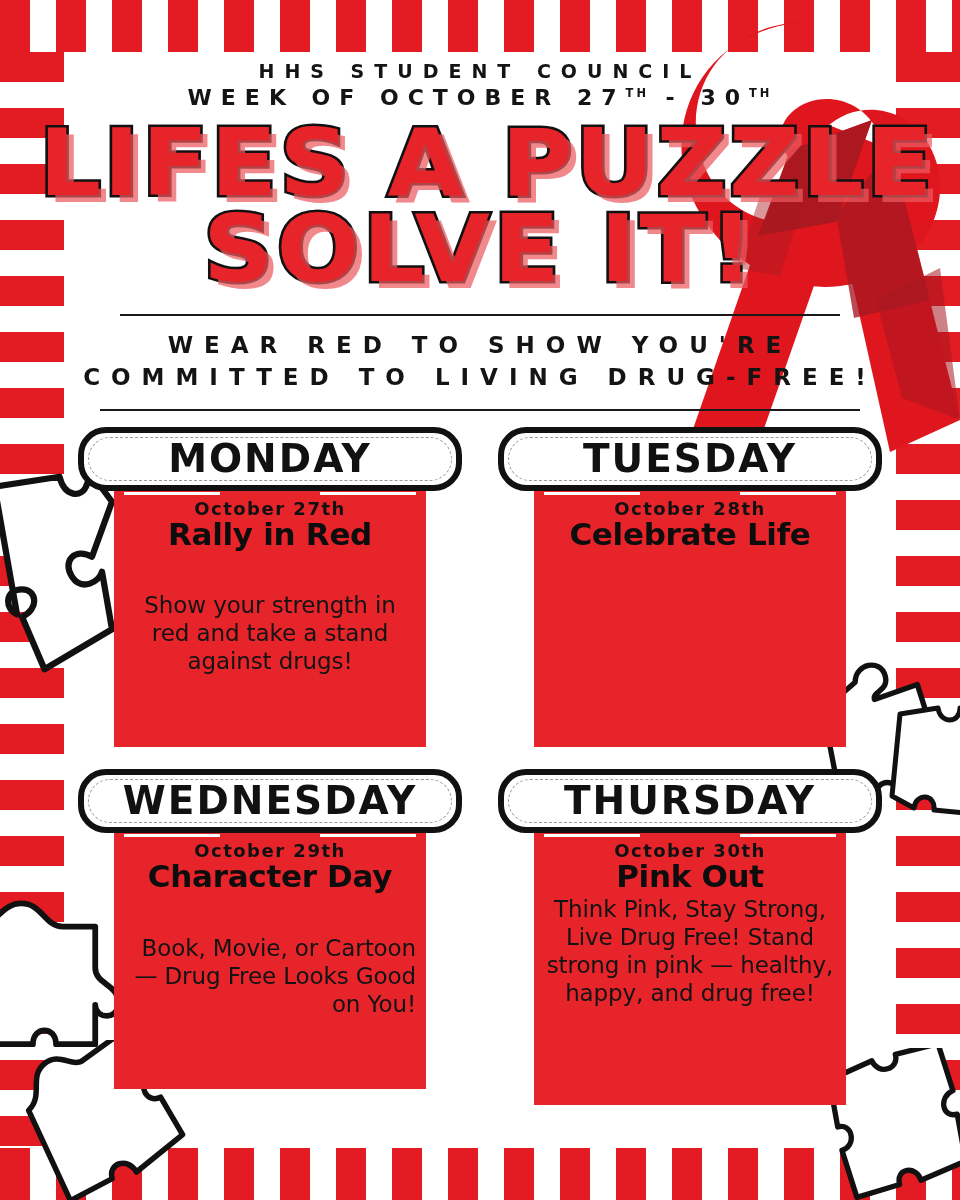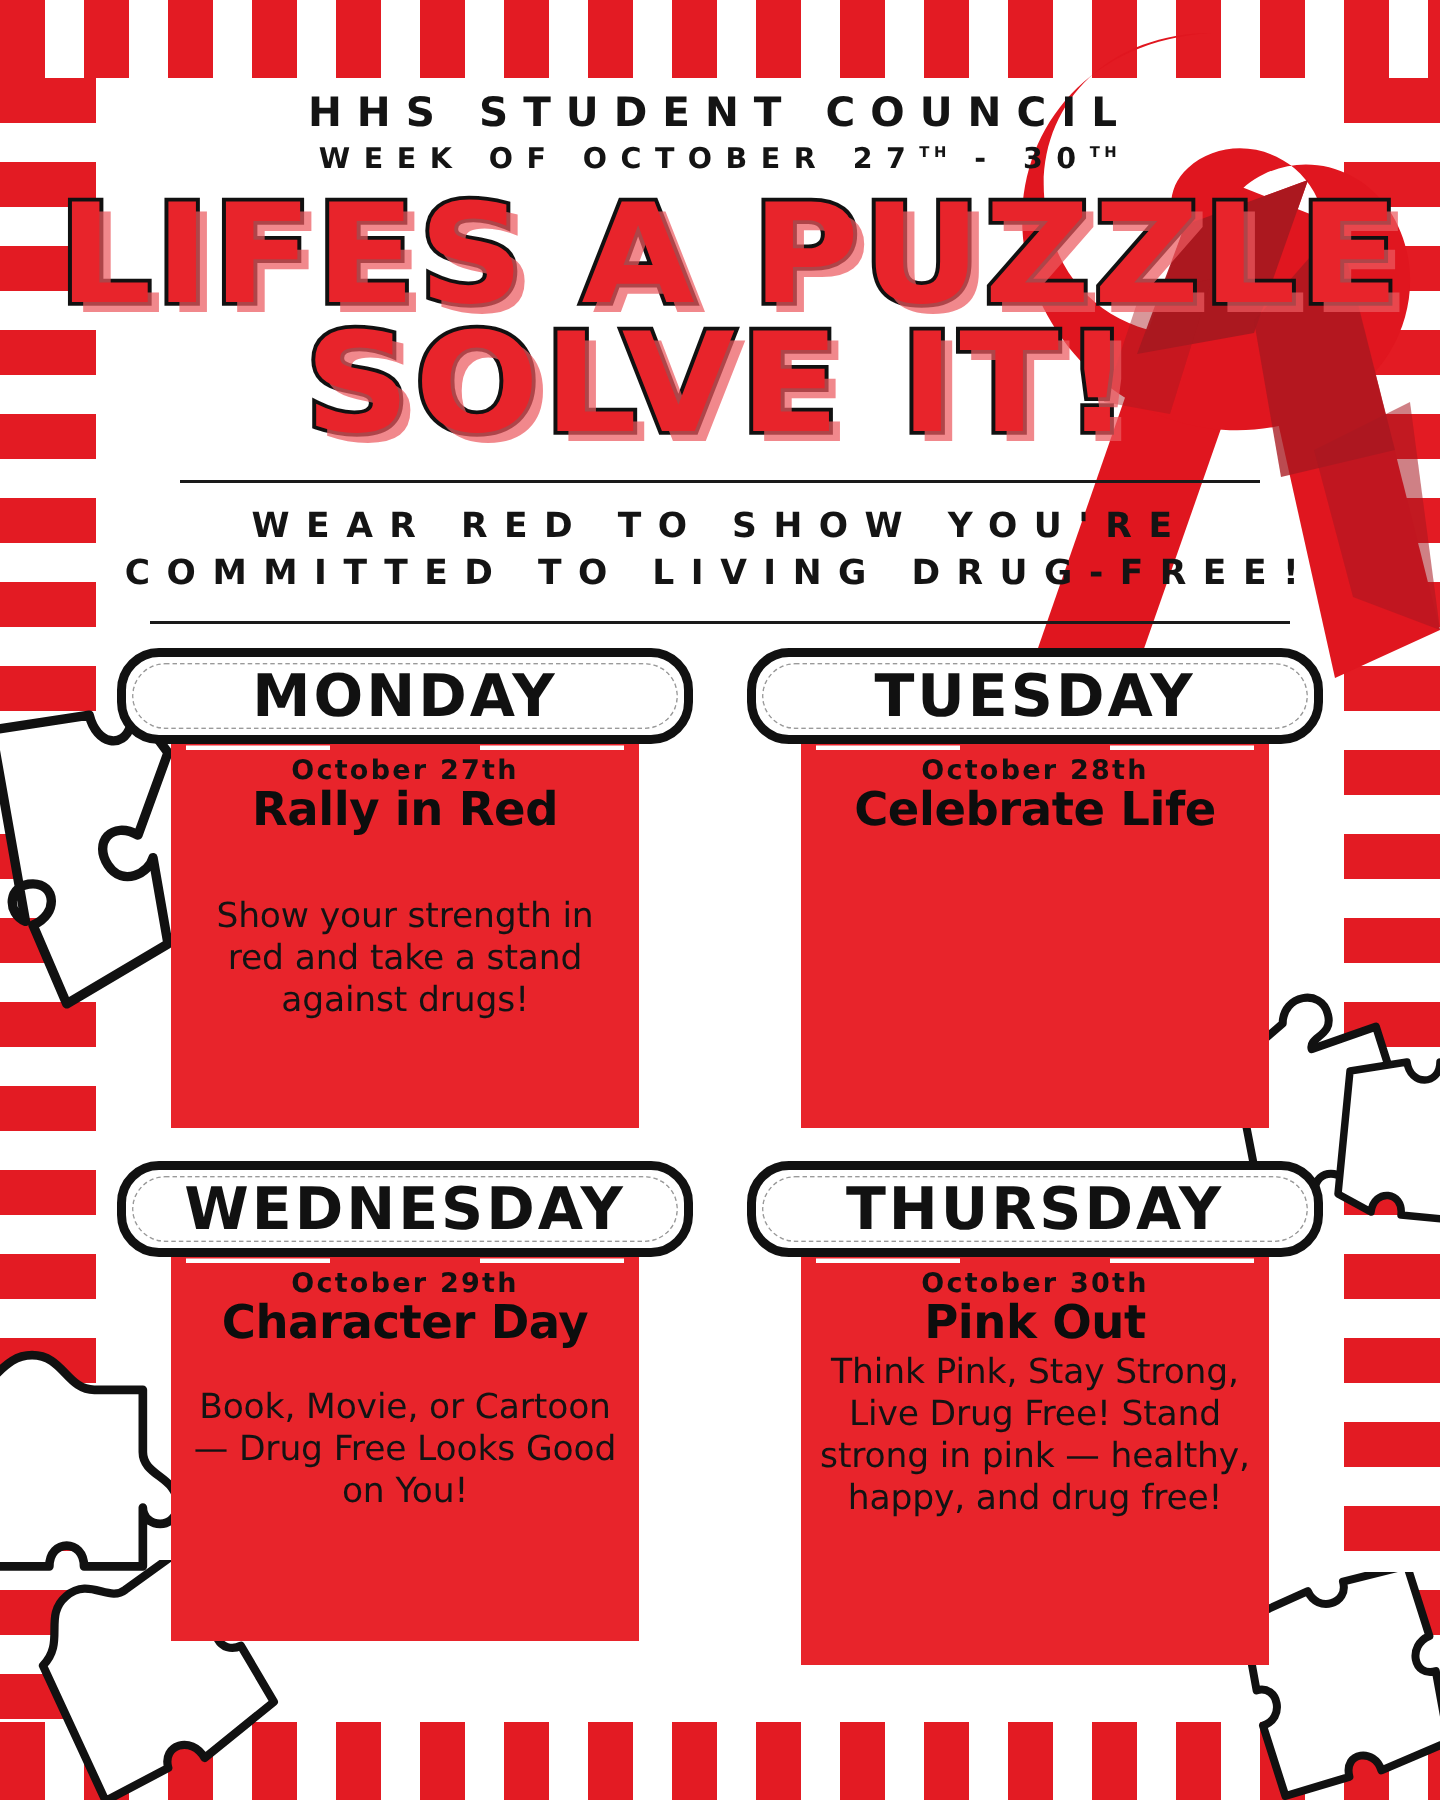--- a/index.html
+++ b/index.html
@@ -41,23 +41,23 @@
   #puz-right-b    {left:884px;top:690px;width:120px;height:140px;}
   #puz-right-bot  {left:810px;top:1048px;width:160px;height:160px;}
 
   
   #content{position:absolute;left:64px;top:52px;width:832px;height:1096px;z-index:8;}
 
   
   #header{padding-top:8px;text-align:center;}
   .kicker{
     font-weight:700;color:#141414;letter-spacing:10px;
-    font-size:27px;line-height:1.18;white-space:nowrap;
-  }
-  .kicker.small{font-size:19px;letter-spacing:9px;margin-top:3px;}
+    font-size:19px;line-height:1.18;white-space:nowrap;
+  }
+  .kicker.small{font-size:22px;letter-spacing:9px;margin-top:3px;}
   .kicker sup{font-size:0.52em;letter-spacing:3px;vertical-align:super;}
 
   
   #title-wrap{margin-top:10px;text-align:center;position:relative;}
   .bigline{
     font-family:"DejaVu Sans","Liberation Sans",sans-serif;
     font-weight:700;
     font-size:92px;
     line-height:0.93;
     letter-spacing:2px;
@@ -121,21 +121,21 @@
   }
   .c-desc{
     font-size:23px;color:#131313;line-height:1.22;letter-spacing:-0.1px;
   }
   
   .card[data-day="monday"]    .block{height:232px;}
   .card[data-day="monday"]    .c-desc{margin-top:40px;}
   .card[data-day="tuesday"]   .block{height:232px;}
   .card[data-day="tuesday"]   .c-desc{margin-top:4px;}
   .card[data-day="wednesday"] .block{height:232px;}
-  .card[data-day="wednesday"] .c-desc{margin-top:26px;}
+  .card[data-day="wednesday"] .c-desc{margin-top:42px;text-align:right;}
   .card[data-day="thursday"]  .block{height:248px;}
   .card[data-day="thursday"]  .c-desc{margin-top:2px;}
   .card[data-day="wednesday"] .c-title{line-height:1.0;}
 </style>
 </head>
 <body>
 
 <div id="poster">
 
   <div class="stripes vert" id="frame-top"></div>

